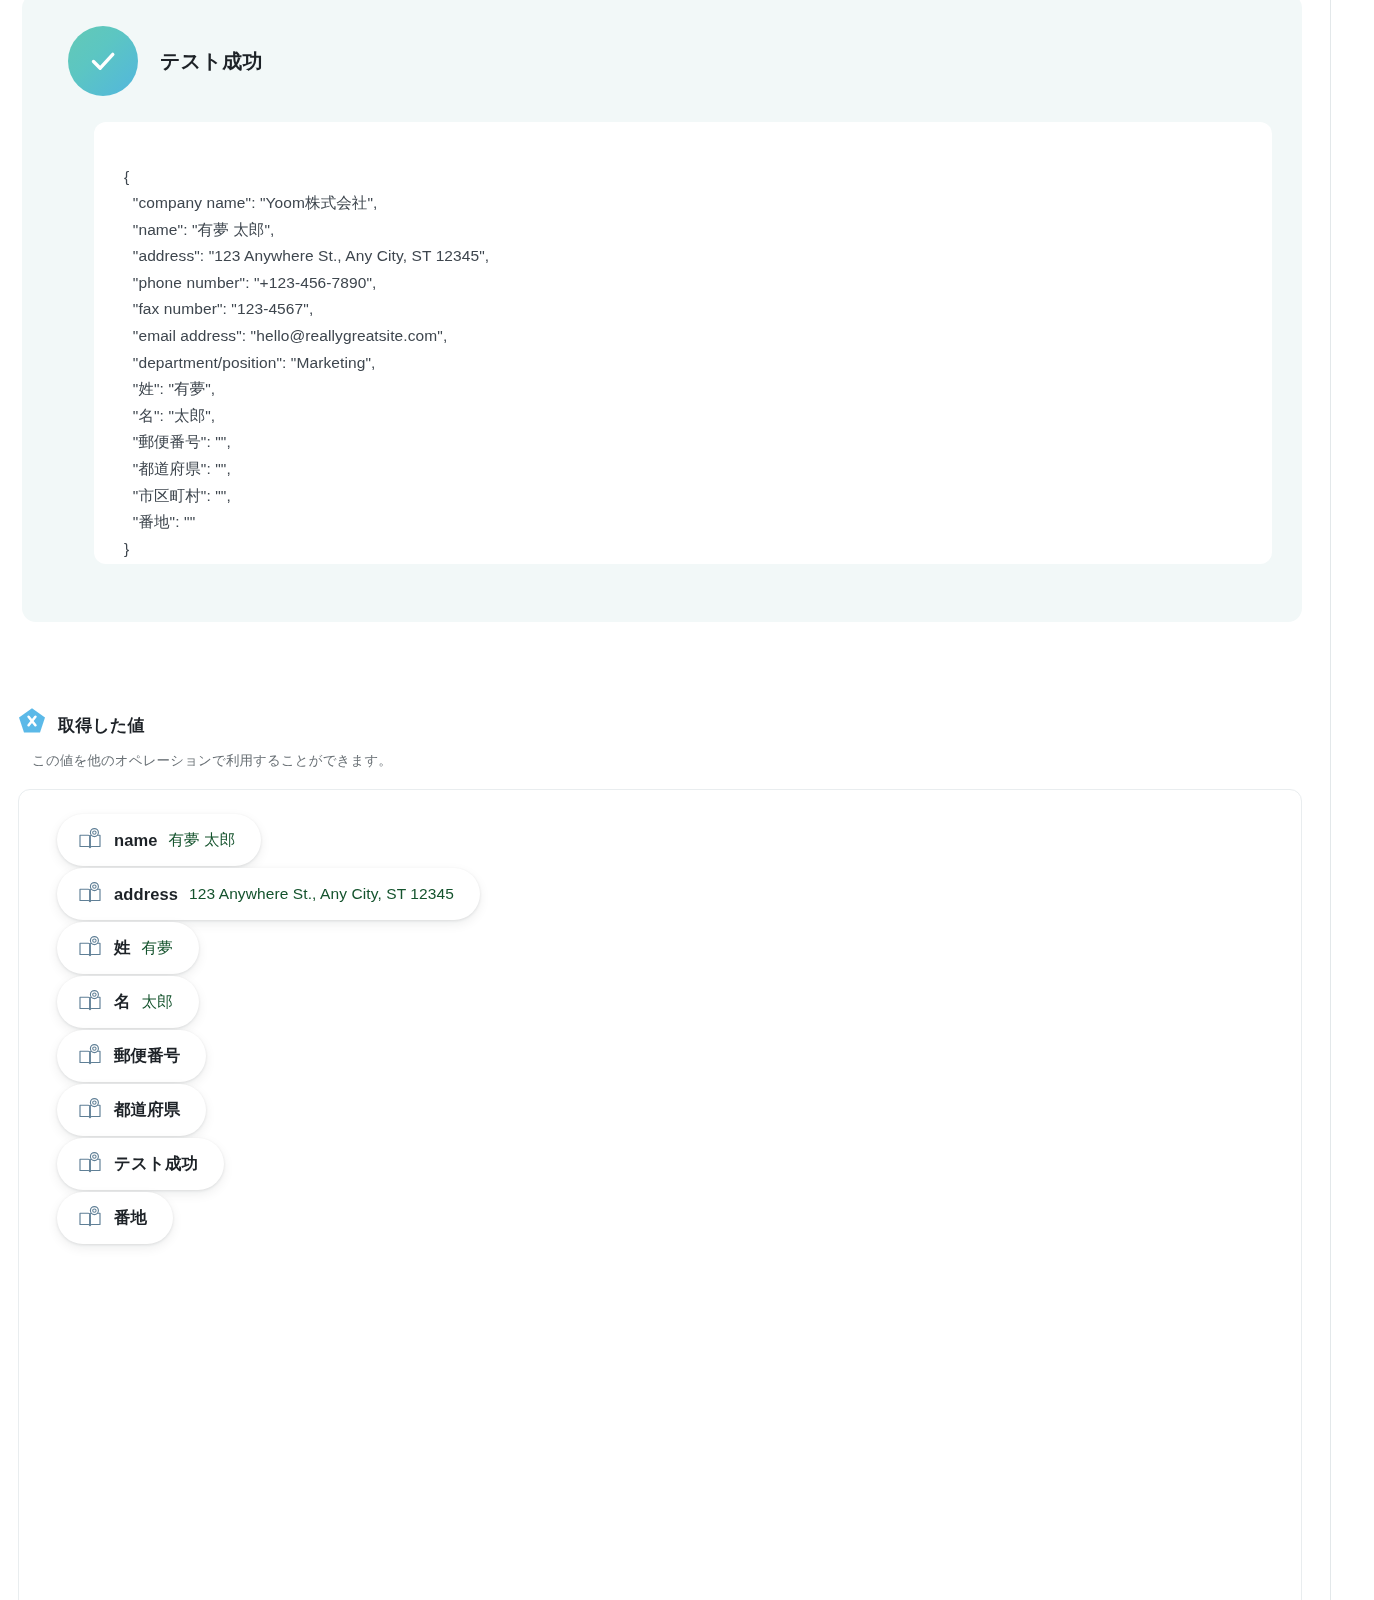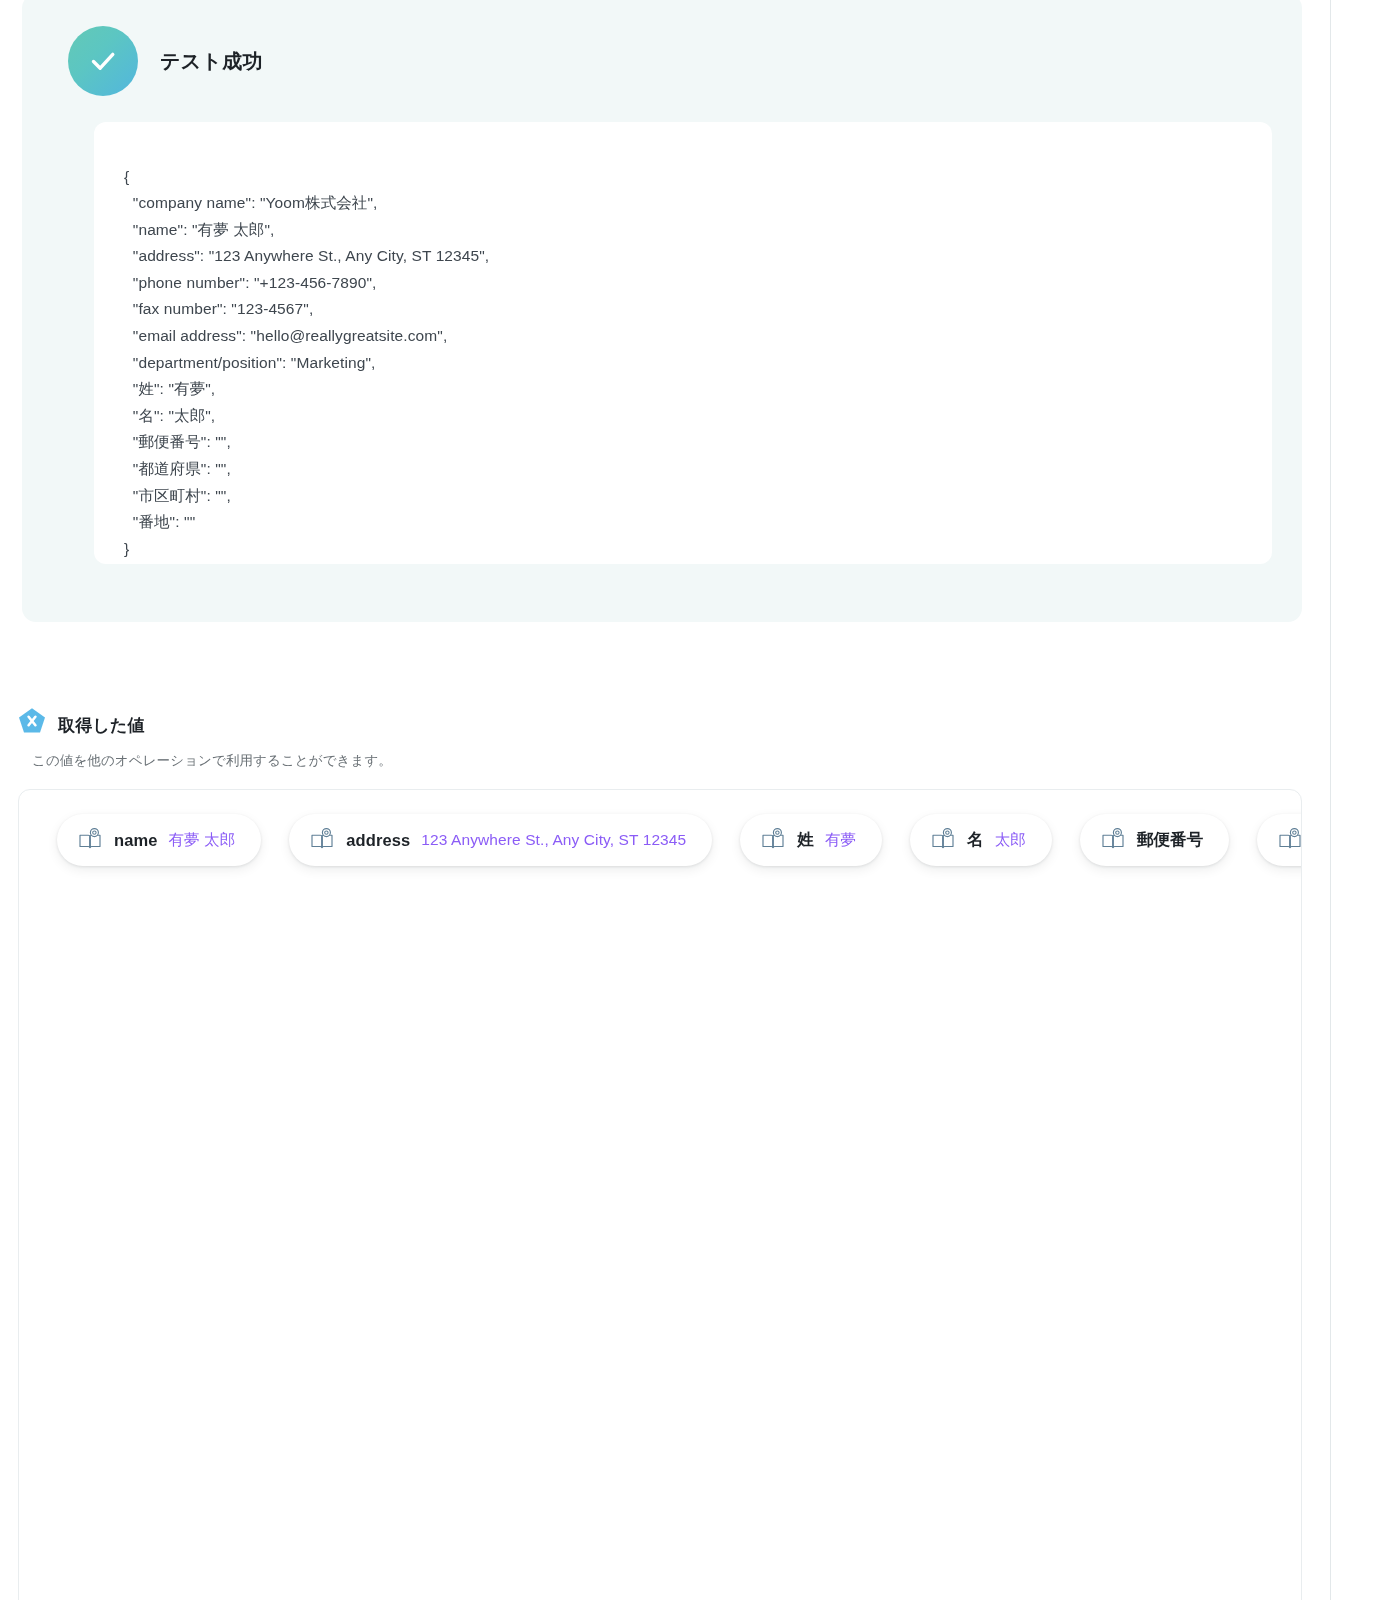--- a/index.html
+++ b/index.html
@@ -128,21 +128,22 @@
     width: 1284px;
     height: 840px;
     background: #ffffff;
     border: 1px solid #e9edef;
     border-radius: 12px;
     padding: 24px 0 0 0;
     overflow: hidden;
   }
   .chip-list {
     display: flex;
-    gap: 28px;
+    flex-direction: column;
+    gap: 2px;
     padding-left: 38px;
     align-items: flex-start;
   }
   .chip {
     display: inline-flex;
     align-items: center;
     gap: 11px;
     height: 52px;
     padding: 0 26px 0 20px;
     background: #ffffff;
@@ -158,21 +159,21 @@
   }
   .chip-key {
     font-size: 16.5px;
     font-weight: 700;
     color: #1d2227;
     letter-spacing: 0.1px;
   }
   .chip-val {
     font-size: 15.5px;
     font-weight: 400;
-    color: #8b5cf6;
+    color: #14532d;
     letter-spacing: 0.1px;
   }
   .chip-val:empty { display: none; }
 </style>
 </head>
 <body>
 
 <div class="right-rule"></div>
 
 <section class="success-panel">

